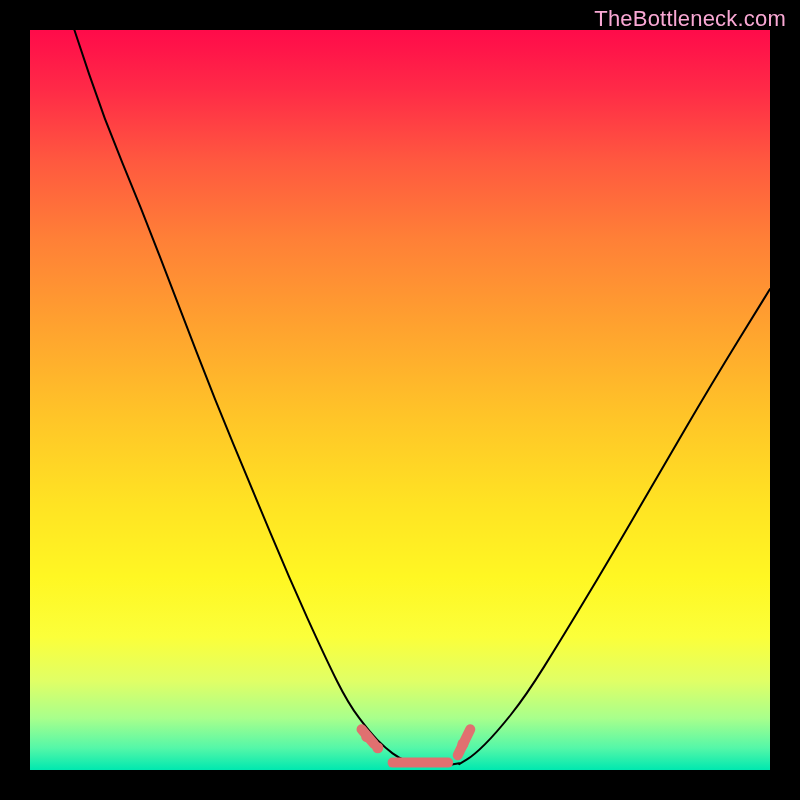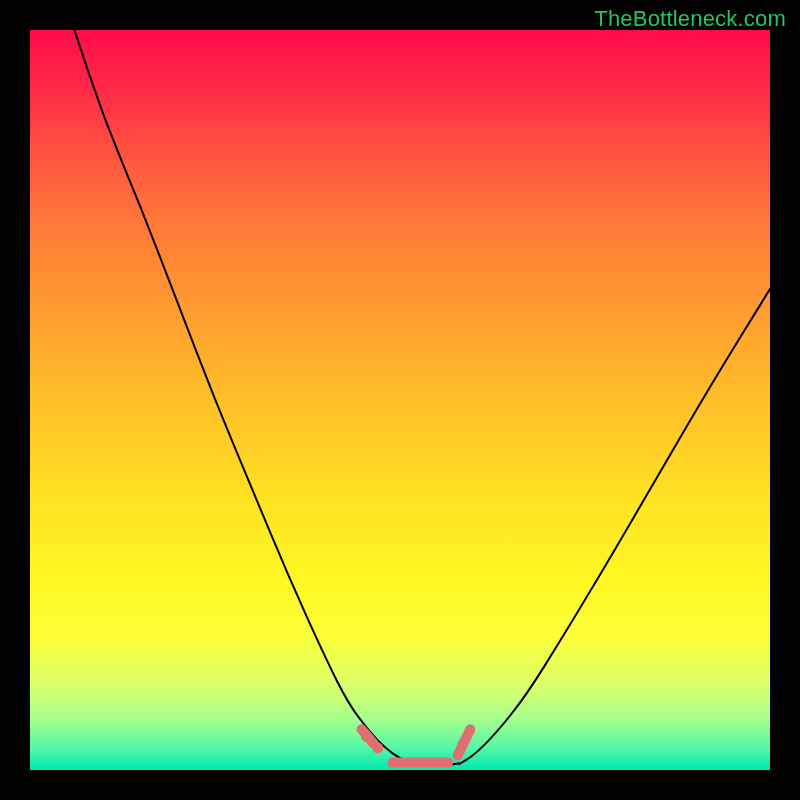--- a/index.html
+++ b/index.html
@@ -39,21 +39,21 @@
       #e0ff66 88%,
       #a8ff8c 93%,
       #55f7a8 97%,
       #00e8b0 100%
     );
   }
   .watermark {
     position: absolute;
     top: 6px;
     right: 14px;
-    color: #22c55e;
+    color: #f9a8d4;
     font-size: 22px;
     letter-spacing: 0.2px;
     user-select: none;
   }
   svg.curves {
     position: absolute;
     left: 0;
     top: 0;
     width: 740px;
     height: 740px;

